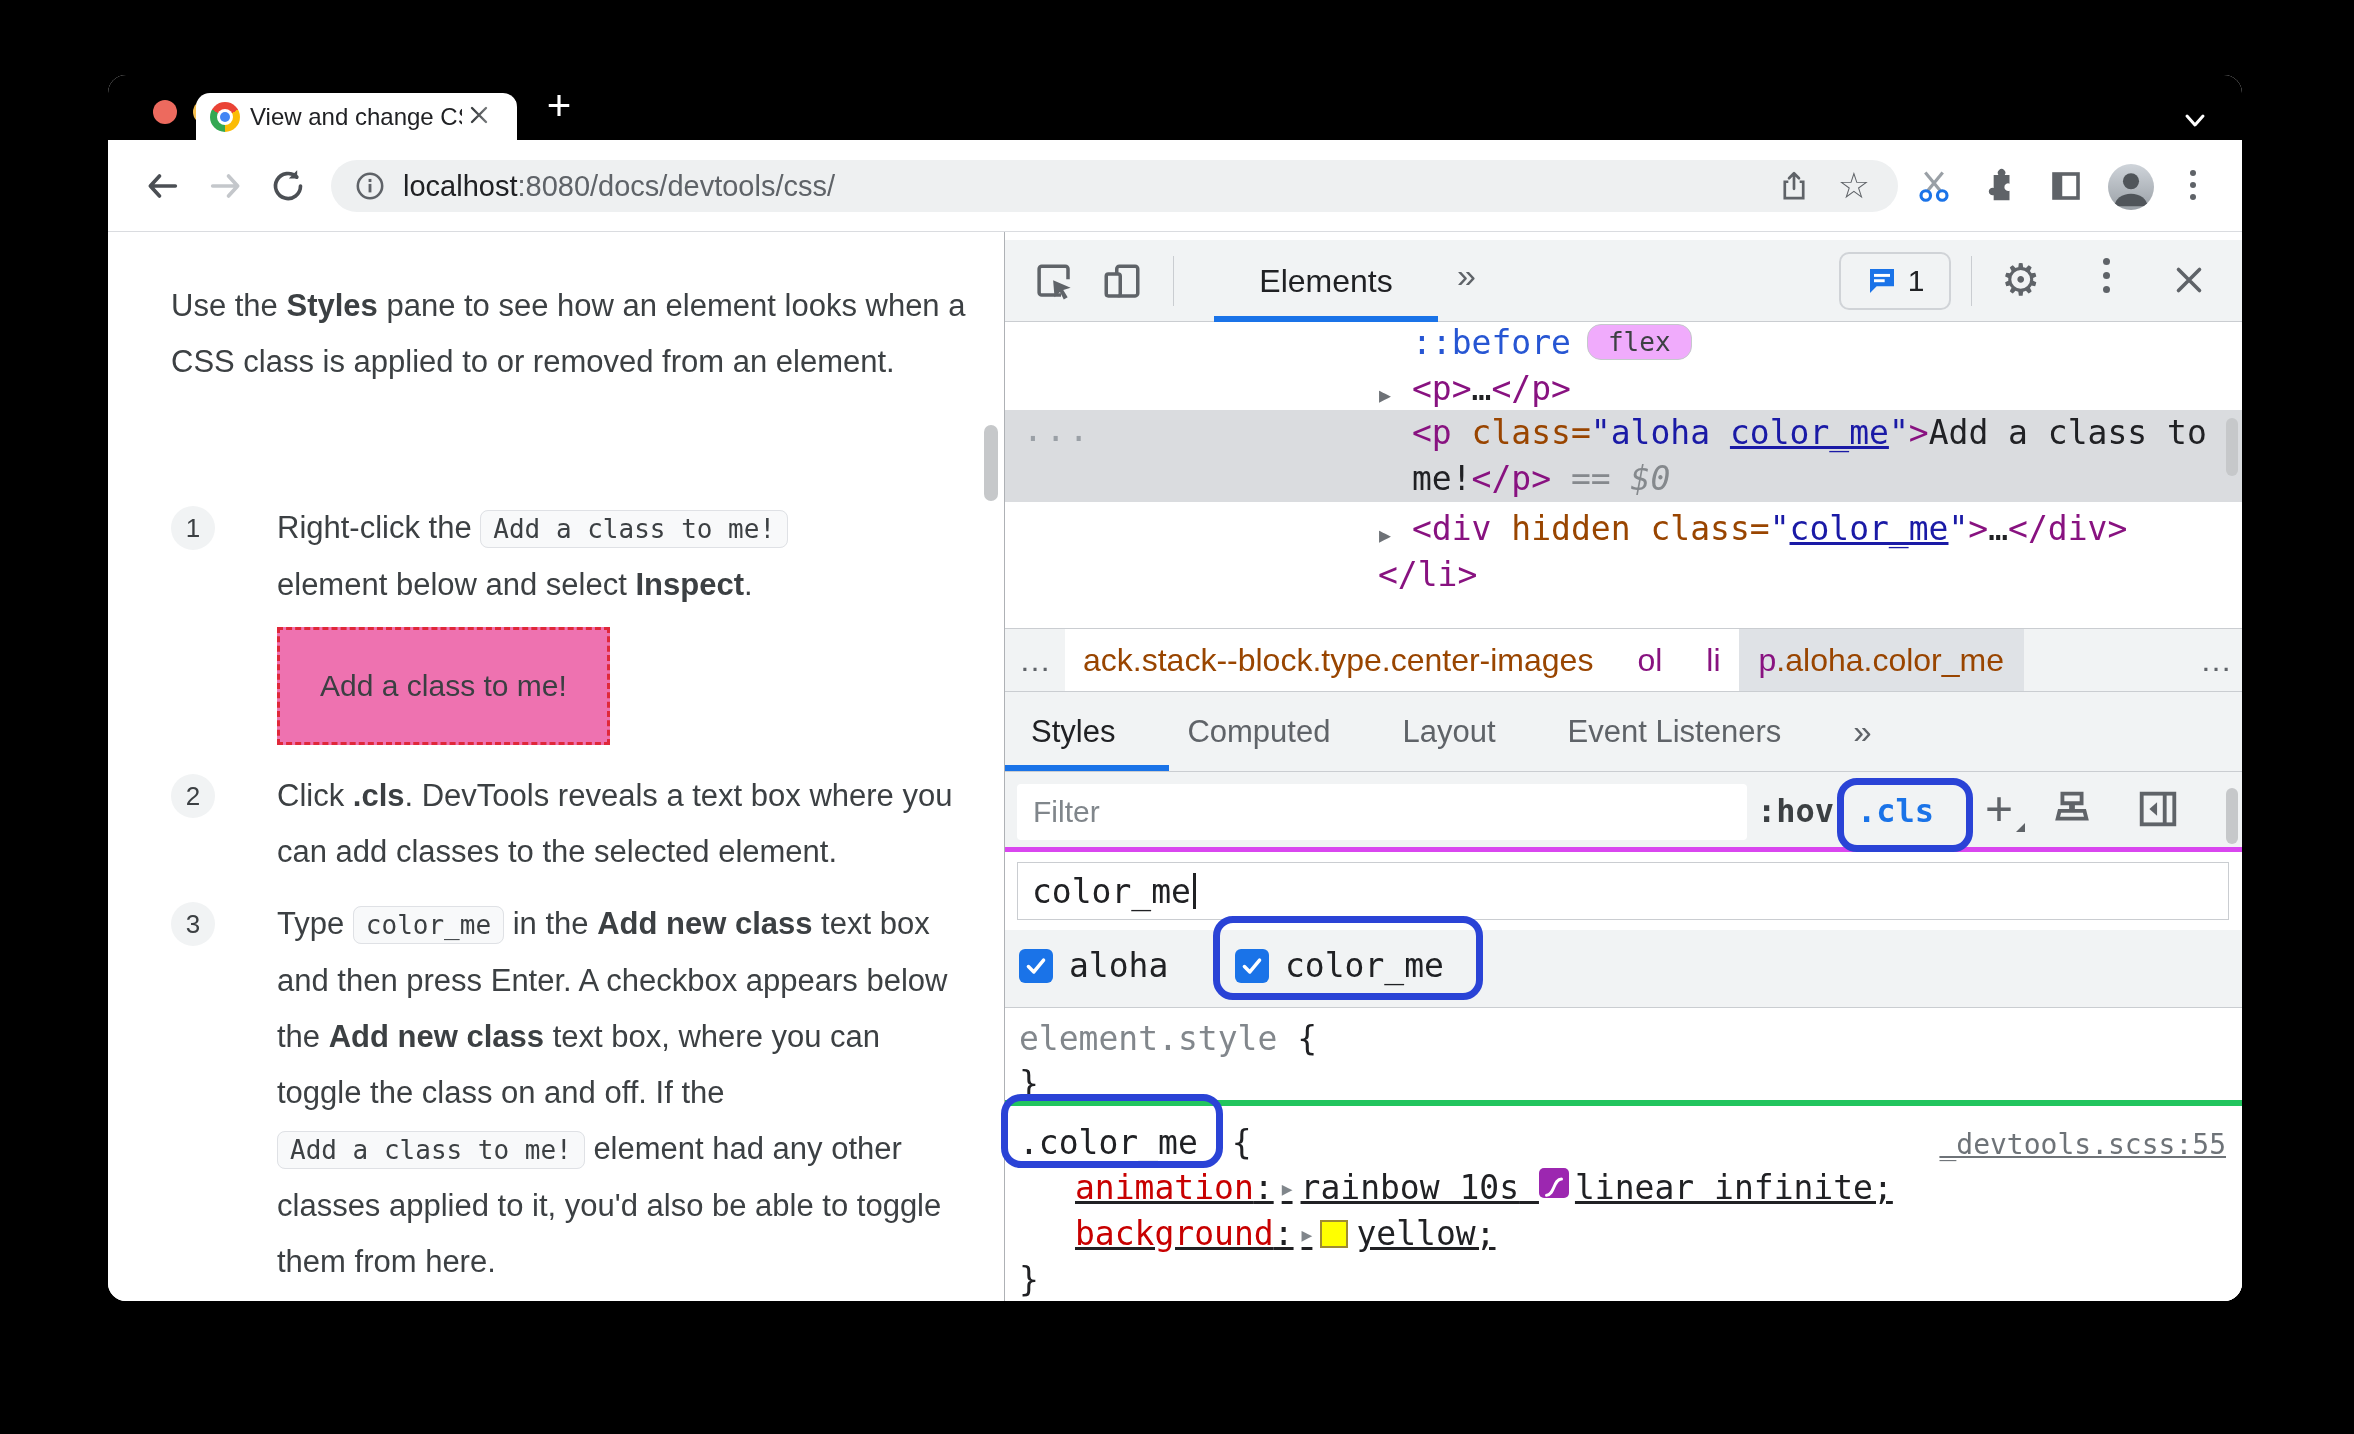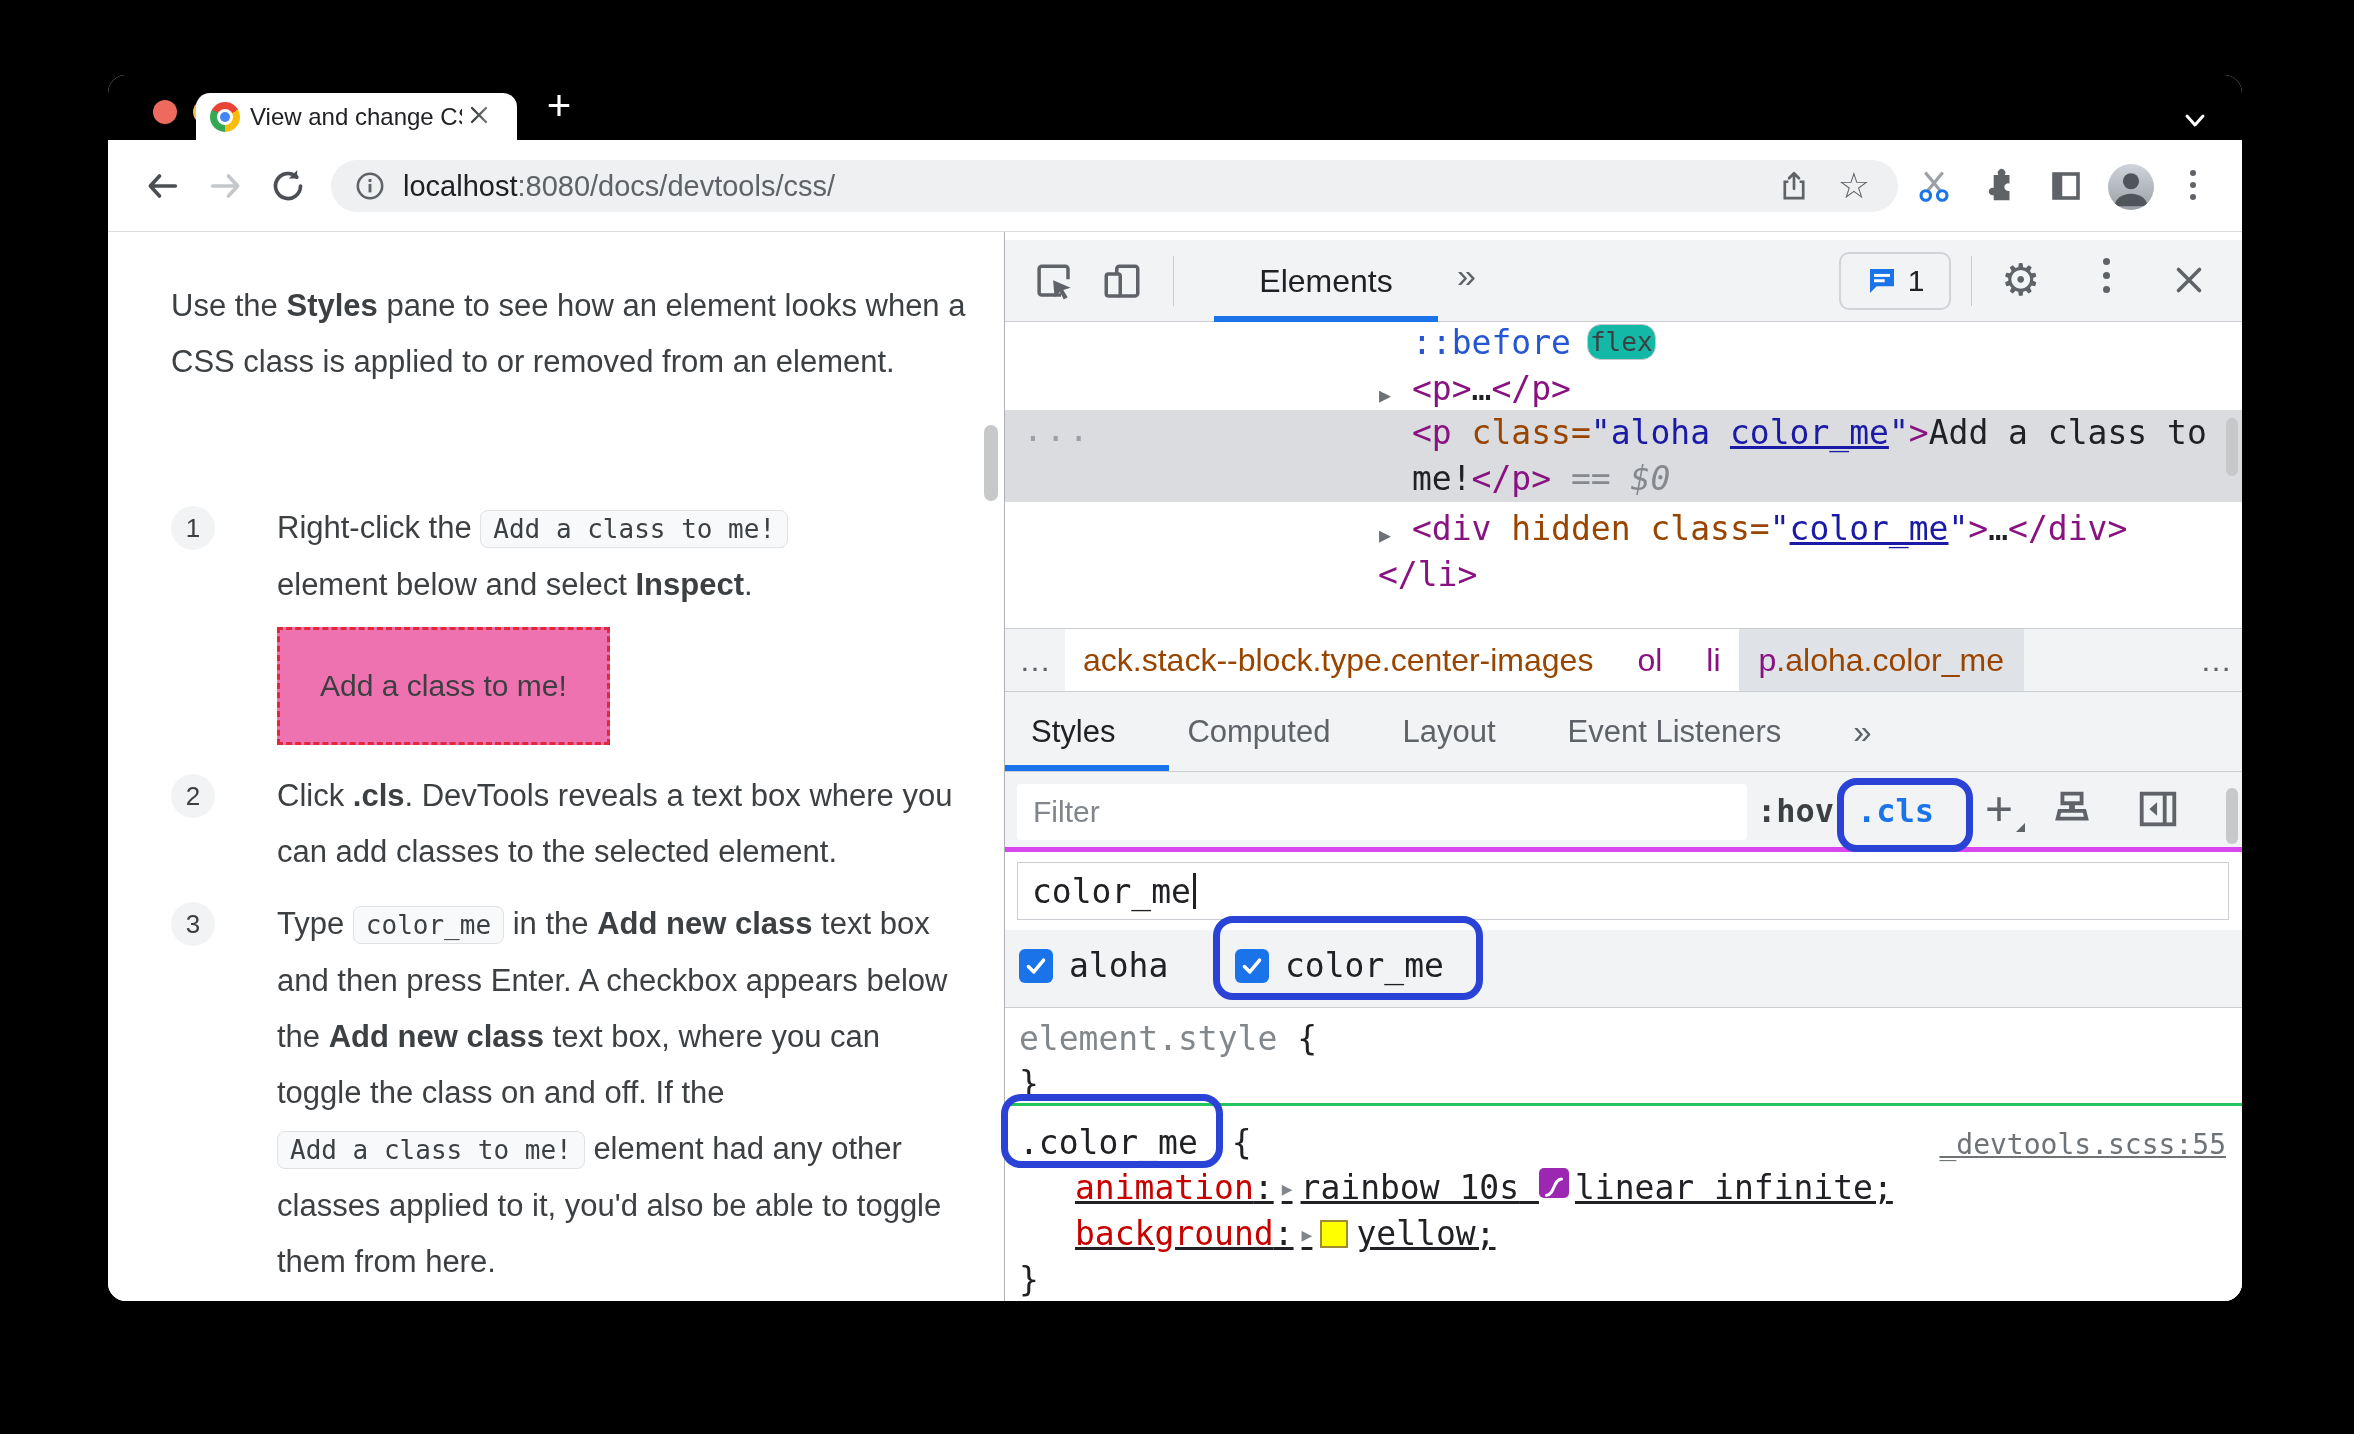--- a/index.html
+++ b/index.html
@@ -82,21 +82,21 @@
   
   .domtree { position:absolute; left:0; top:82px; width:100%; height:314px;
              font-family:"DejaVu Sans Mono", monospace; font-size:33px; }
   .dom-row { position:absolute; left:0; width:100%; padding-left:407px; white-space:nowrap; line-height:46px; }
   .dom-arrow { position:absolute; left:374px; top:6px; font-size:20px; color:#6e7277; }
   .tag { color:#881280; } .attr { color:#994500; } .val { color:#1a1aa6; }
   .u { text-decoration:underline; } .domtext { color:#202124; }
   .pseudo { color:#2756d3; }
   .eqsign { color:#85898d; } .dollar { color:#85898d; font-style:italic; }
   .flex-badge { display:inline-block; margin-left:16px; font-size:26px; line-height:34px; color:#3c4043;
-                background:#14b8a6; border:1.5px solid #c5c8cc; border-radius:14px; padding:0 2px; vertical-align:3px; }
+                background:#f0abfc; border:1.5px solid #c5c8cc; border-radius:14px; padding:0 20px; vertical-align:3px; }
   .sel-row { position:absolute; left:0; top:96px; width:100%; height:92px; background:#dadcdf; }
   .sel-row .l1 { position:absolute; left:407px; top:0; line-height:46px; white-space:nowrap; }
   .sel-row .l2 { position:absolute; left:407px; top:46px; line-height:46px; white-space:nowrap; }
   .sel-dots { position:absolute; left:18px; top:0; color:#9aa0a6; font-size:33px; letter-spacing:3px; }
 
   
   .crumbs { position:absolute; left:0; top:396px; width:100%; height:64px; background:#f1f3f4;
             border-top:1px solid #cacdd1; border-bottom:1px solid #cacdd1; display:flex; align-items:stretch;
             font-size:32px; }
   .crumb-lead, .crumb-trail { display:flex; align-items:center; padding:0 14px; color:#5f6368; }
@@ -134,21 +134,21 @@
   .stylesbody { position:absolute; left:0; top:620px; width:100%; height:449px; background:#fff;
                 font-family:"DejaVu Sans Mono", monospace; font-size:33px; color:#202124; }
   .class-input { position:absolute; left:12px; top:10px; width:1212px; height:58px; background:#fff;
                  border:1px solid #cacdd1; display:flex; align-items:center; padding-left:14px; }
   .caret { width:0; height:36px; border-left:3px solid #202124; margin-left:2px; }
   .checkrow { position:absolute; left:0; top:78px; width:100%; height:78px; background:#f1f3f4;
               border-bottom:1px solid #cacdd1; }
   .checkitem { position:absolute; top:16px; display:flex; align-items:center; gap:16px; }
   .checkbox { width:34px; height:34px; border-radius:6px; background:#1a73e8; display:flex;
               align-items:center; justify-content:center; }
-  .sec { border-bottom:3px solid #22c55e; }
+  .sec { border-bottom:6px solid #22c55e; }
   .inline-style { position:absolute; left:0; top:156px; width:100%; height:98px; padding:8px 0 0 14px; line-height:45px; }
   .gray { color:#82878c; }
   .rule { position:absolute; left:0; top:254px; width:100%; height:195px; padding:14px 0 0 14px; line-height:45px; }
   .rule .decl { padding-left:56px;text-decoration:underline; }
   .prop { color:#c80000; }
   .src-link { position:absolute; right:16px; top:16px; font-size:28px; color:#6e7378; text-decoration:underline; }
   .exp { font-size:18px; color:#80868b; margin:0 8px; vertical-align:4px; }
   .swatch-bezier { display:inline-block; width:30px; height:30px; background:#9c27b0; border-radius:5px;
                    vertical-align:-3px; margin-right:6px; }
   .swatch-yellow { display:inline-block; width:28px; height:28px; background:#ffff00;

